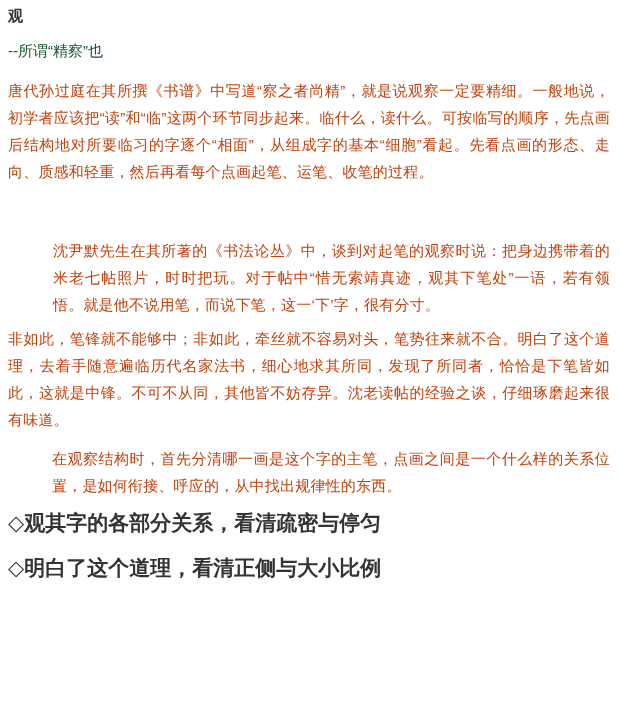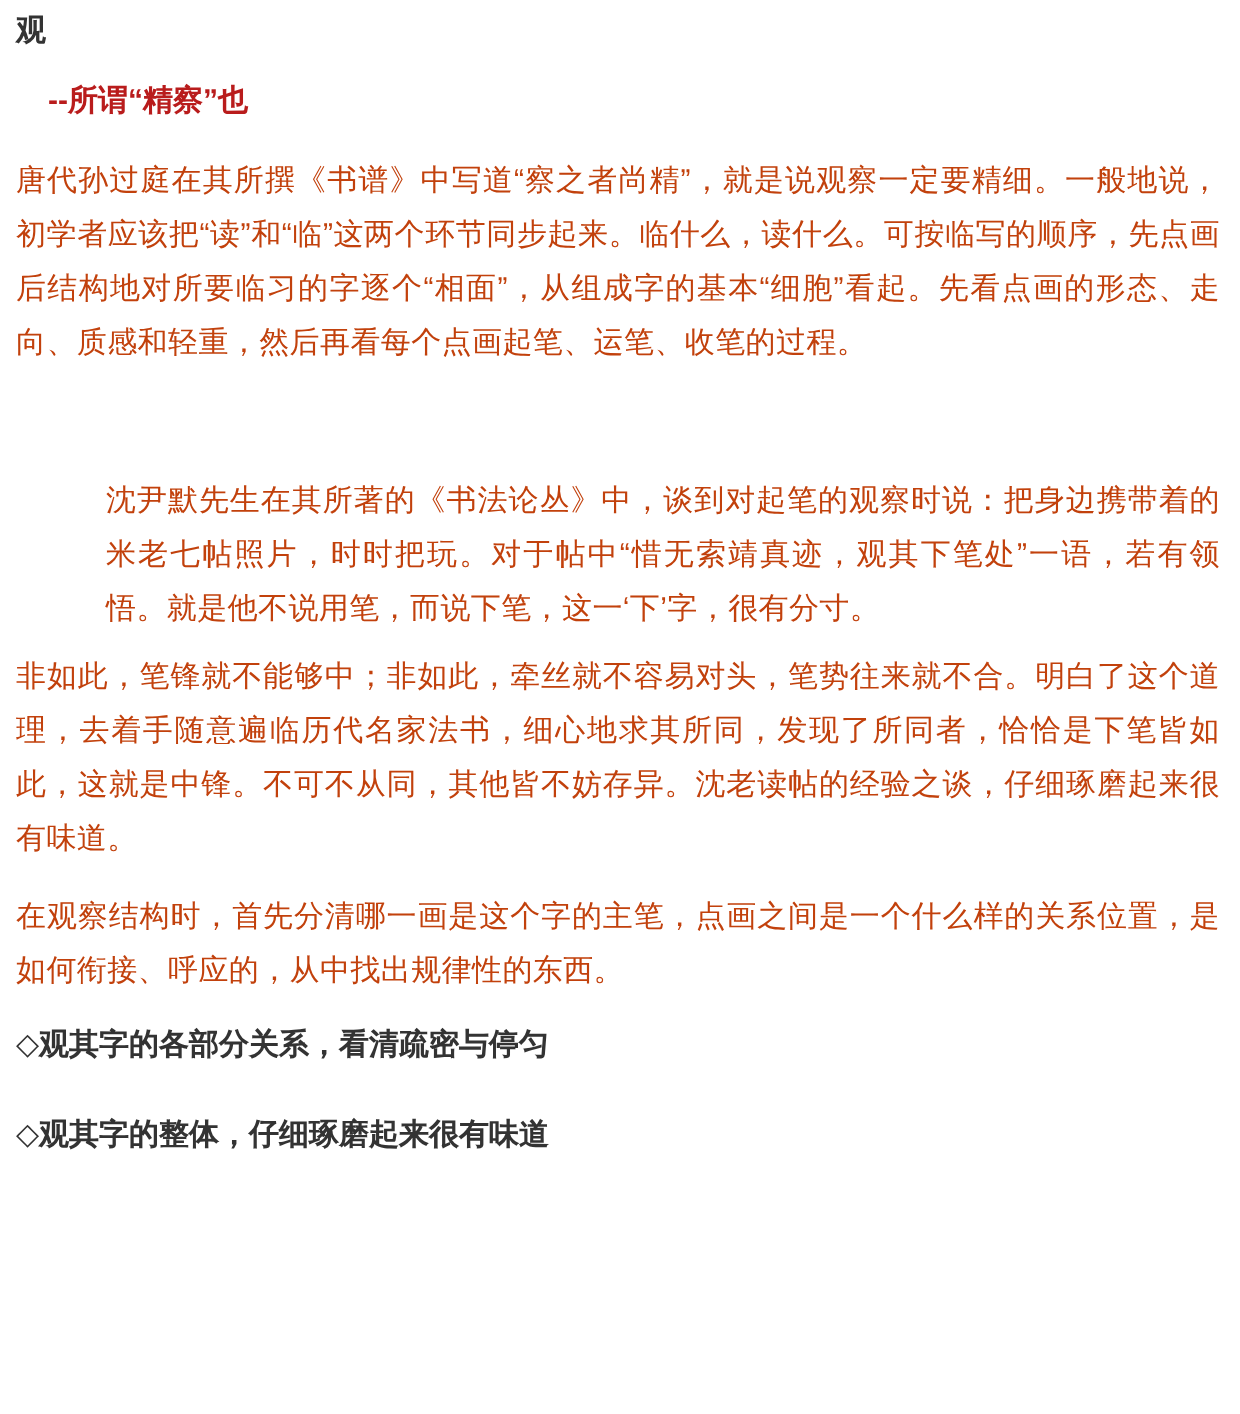--- a/index.html
+++ b/index.html
@@ -18,55 +18,55 @@
   }
   .title {
     font-size: 15px;
     font-weight: 700;
     color: #333333;
     line-height: 20px;
     margin: 0;
   }
   .subtitle {
     font-size: 15px;
-    font-weight: 700;
-    color: #b91c1c;
+    font-weight: 400;
+    color: #14532d;
     line-height: 20px;
-    margin: 15px 0 0 16px;
+    margin: 15px 0 0 0;
   }
   p.body {
     font-size: 15px;
     line-height: 27px;
     color: #c2410c;
     margin: 0;
     text-align: justify;
     letter-spacing: 0.2px;
   }
   #p1 { margin-top: 16px; }
   #p2 { margin-top: 52px; margin-left: 45px; }
   #p3 { margin-top: 7px; }
   #p4 { margin-top: 11px; }
-  #p5 { margin-top: 12px; }
+  #p5 { margin-top: 12px; margin-left: 44px; }
   .bullet {
-    font-size: 15px;
+    font-size: 21px;
     font-weight: 700;
     color: #333333;
     line-height: 20px;
     margin: 25px 0 0 0;
   }
   #b1 { margin-top: 14px; }
 </style>
 </head>
 <body>
 
 <div class="page">
   <h1 class="title">观</h1>
   <h2 class="subtitle">--所谓“精察”也</h2>
 
   <p class="body" id="p1">唐代孙过庭在其所撰《书谱》中写道“察之者尚精”，就是说观察一定要精细。一般地说，初学者应该把“读”和“临”这两个环节同步起来。临什么，读什么。可按临写的顺序，先点画后结构地对所要临习的字逐个“相面”，从组成字的基本“细胞”看起。先看点画的形态、走向、质感和轻重，然后再看每个点画起笔、运笔、收笔的过程。</p>
   <p class="body" id="p2">沈尹默先生在其所著的《书法论丛》中，谈到对起笔的观察时说：把身边携带着的米老七帖照片，时时把玩。对于帖中“惜无索靖真迹，观其下笔处”一语，若有领悟。就是他不说用笔，而说下笔，这一‘下’字，很有分寸。</p>
   <p class="body" id="p3">非如此，笔锋就不能够中；非如此，牵丝就不容易对头，笔势往来就不合。明白了这个道理，去着手随意遍临历代名家法书，细心地求其所同，发现了所同者，恰恰是下笔皆如此，这就是中锋。不可不从同，其他皆不妨存异。沈老读帖的经验之谈，仔细琢磨起来很有味道。</p>
   <p class="body" id="p5">在观察结构时，首先分清哪一画是这个字的主笔，点画之间是一个什么样的关系位置，是如何衔接、呼应的，从中找出规律性的东西。</p>
 
   <p class="bullet" id="b1">◇观其字的各部分关系，看清疏密与停匀</p>
-  <p class="bullet" id="b2">◇观其字的整体，仔细琢磨起来很有味道</p>
+  <p class="bullet" id="b2">◇明白了这个道理，看清正侧与大小比例</p>
 
 </div>
 
 </body></html>

